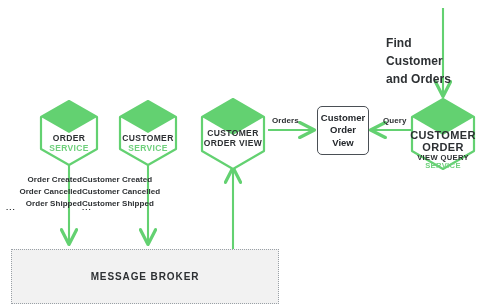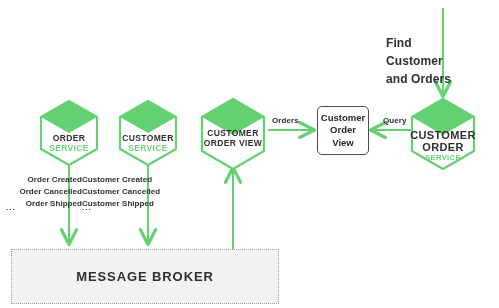--- a/index.html
+++ b/index.html
@@ -50,21 +50,21 @@
   .broker{
     position:absolute;
     background:#f2f2f2;
     border:1.6px dotted #9aa0a6;
     box-sizing:border-box;
     display:flex;align-items:center;justify-content:center;
   }
   .broker span{
     color:#2d3033;
     font-weight:bold;
-    font-size:13px;
+    font-size:10px;
     letter-spacing:.9px;
   }
 
   
   .evlist{
     position:absolute;
     color:#2d3033;
     font-weight:bold;
     font-size:8px;
     line-height:1.52;
@@ -160,20 +160,21 @@
   <div class="hex" style="left:188px;top:99px;width:90px;height:70px;">
     <div class="hex-label" style="top:30px;">
       <div class="title" style="font-size:8.5px;">CUSTOMER</div>
       <div class="title" style="font-size:8.5px;">ORDER VIEW</div>
     </div>
   </div>
 
   <div class="hex" style="left:393px;top:99px;width:100px;height:70px;">
     <div class="hex-label" style="top:30px;">
       <div class="title" style="font-size:11px;">CUSTOMER ORDER</div>
+      <div class="title" style="font-size:7.6px;">VIEW QUERY</div>
       <div class="sub" style="font-size:7.6px;">SERVICE</div>
     </div>
   </div>
 
   <div class="boxnode" style="left:317px;top:106px;width:52px;height:49px;">
     <div>
       <div>Customer</div>
       <div>Order</div>
       <div>View</div>
     </div>

